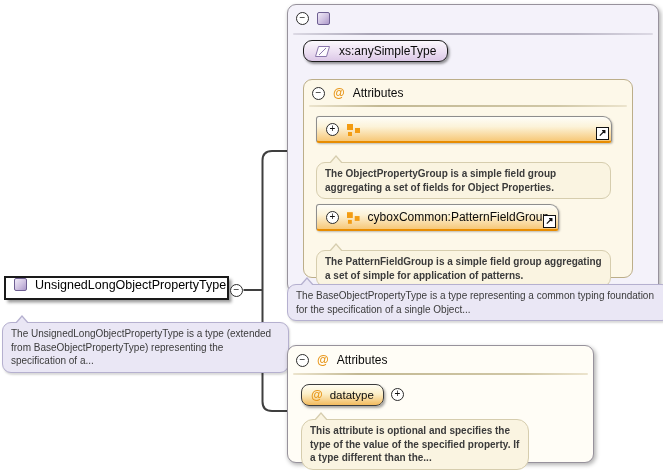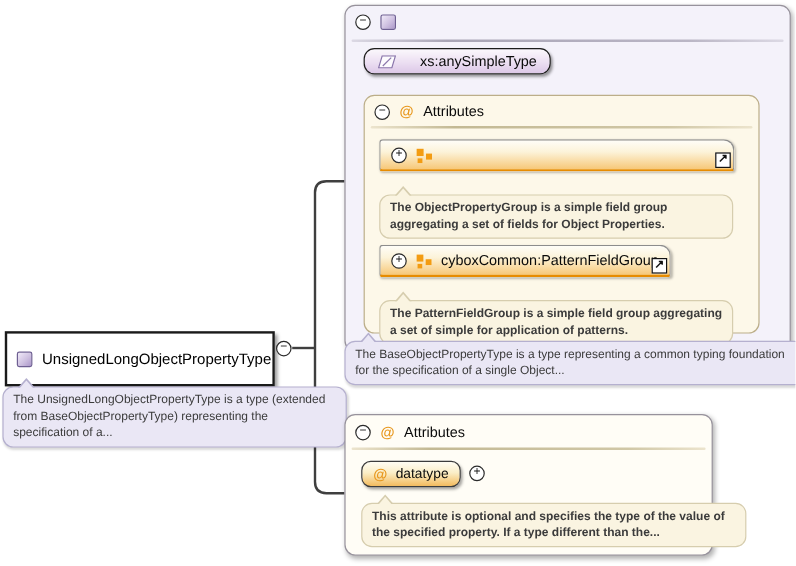--- a/index.html
+++ b/index.html
@@ -67,21 +67,21 @@
 
   .attr-section {
     position: absolute;
     background: #fdf8e9;
     border: 1px solid #bcae89; border-radius: 9px;
   }
 
   
   .simple-chip {
     position: absolute;
-    display: flex; align-items: center; gap: 20px;
+    display: flex; align-items: center; gap: 9px;
     height: 22px; padding: 0 11px;
     background: linear-gradient(#fbf8fc 0%, #ecdff2 55%, #dcc8e7 100%);
     border: 1px solid #1c1c1c; border-radius: 9px;
     box-shadow: 1.5px 2px 2.5px rgba(0,0,0,.40);
     font-size: 12px; color: #0a0a0a; white-space: nowrap;
   }
   .group-chip {
     position: absolute;
     display: flex; align-items: center; gap: 8px;
     height: 27px; padding: 0 9px;
@@ -103,23 +103,23 @@
     display: flex; align-items: center; gap: 7px;
     height: 22px; padding: 0 9px;
     background: linear-gradient(#fffdf3 0%, #fbeec7 45%, #f3bb5e 100%);
     border: 1px solid #3c3c3c; border-radius: 8px;
     box-shadow: 1.5px 2px 2.5px rgba(0,0,0,.35);
     font-size: 11.5px; color: #0a0a0a; white-space: nowrap;
   }
 
   
   .left-node {
-    position: absolute; left: 4px; top: 276px; width: 225px; height: 46px;
+    position: absolute; left: 4px; top: 276px; width: 225px; height: 24px;
     background: #fff; border: 2px solid #1a1a1a;
-    display: flex; align-items: center; gap: 8px; padding: 0 8px;
+    display: flex; align-items: flex-start; gap: 8px; padding: 0 8px;
     box-shadow: 2.5px 2.5px 3px rgba(0,0,0,.40);
     font-size: 12.5px; color: #000; white-space: nowrap;
   }
 </style>
 </head>
 <body>
 
 <div class="canvas">
 
   <svg class="connectors" width="663" height="472">
@@ -192,16 +192,16 @@
       <span class="title">Attributes</span>
     </div>
     <div class="sep tan" style="left:5px; right:5px; top:27px;"></div>
 
     <div class="attr-chip" style="left:13px; top:38px;">
       <span class="at-glyph">@</span>
       <span>datatype</span>
     </div>
     <span class="toggle abs" style="left:103px; top:42px;">+</span>
 
-    <div class="bubble cream" style="left:13px; top:73px; width:321px;">This attribute is optional and specifies the type of the value of the specified property. If a type different than the...</div>
+    <div class="bubble cream" style="left:13px; top:73px; width:228px;border-radius:12px;">This attribute is optional and specifies the type of the value of the specified property. If a type different than the...</div>
   </div>
 
 </div>
 
 </body></html>

